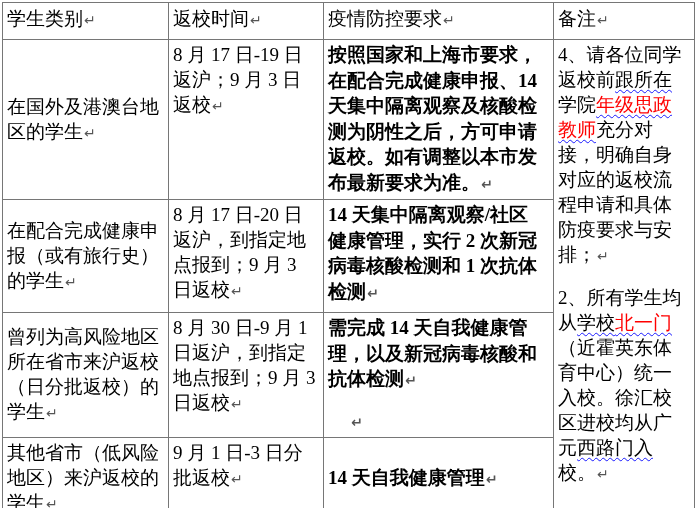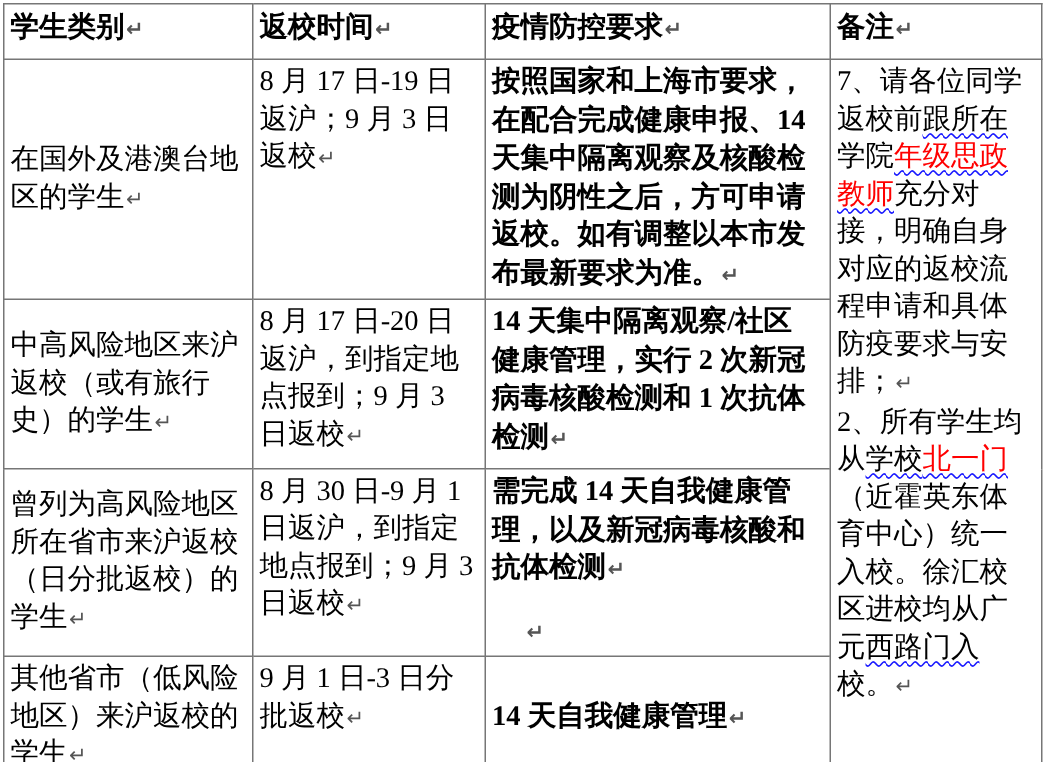--- a/index.html
+++ b/index.html
@@ -23,21 +23,21 @@
     border:1px solid var(--border-gray,#767676);
     font-size:19px;
     line-height:25px;
     vertical-align:top;
     padding:2px 3px 2px 4px;
     overflow:hidden;
     word-break:normal;
     line-break:strict;
   }
   .doc-table th{
-    font-weight:bold;
+    font-weight:normal;
     text-align:left;
     height:31px;
     padding-top:3px;
     margin-top:16px;
   }
   tr.r1{height:157px;}
   tr.r2{height:113px;}
   tr.r3{height:125px;}
   tr.r4{height:77px;}
   td.cat{padding-right:2px;vertical-align:middle;}
@@ -54,21 +54,21 @@
   .red{color:var(--highlight-red,#ff0000);}
   .wavy{
     text-decoration-line:underline;
     text-decoration-style:wavy;
     text-decoration-color:var(--squiggle-blue,#1a1aff);
     text-decoration-thickness:1px;
     text-underline-offset:3px;
     text-decoration-skip-ink:none;
   }
   .notes p{margin:0;}
-  .notes p.second{}
+  .notes p.second{margin-top:16px;}
   .empty-para{margin-top:14px;padding-left:22px;}
 </style>
 </head>
 <body>
 
 <table class="doc-table">
   <colgroup>
     <col style="width:166px">
     <col style="width:155px">
     <col style="width:230px">
@@ -81,26 +81,26 @@
       <th><span>疫情防控要求</span><span class="pilcrow">↵</span></th>
       <th><span>备注</span><span class="pilcrow">↵</span></th>
     </tr>
   </thead>
   <tbody>
     <tr class="r1">
       <td class="cat"><span>在国外及港澳台地区的学生</span><span class="pilcrow">↵</span></td>
       <td class="time"><span>8 月 17 日-19 日返沪；9 月 3 日返校</span><span class="pilcrow">↵</span></td>
       <td class="req"><span>按照国家和上海市要求，在配合完成健康申报、14 天集中隔离观察及核酸检测为阴性之后，方可申请返校。如有调整以本市发布最新要求为准。</span><span class="pilcrow">↵</span></td>
       <td class="notes" rowspan="4">
-        <p><span><span>7、请各位同学返校前</span><span class="wavy">跟所在</span><span>学院</span><span class="red wavy">年级思政教师</span><span>充分对接，明确自身对应的返校流程申请和具体防疫要求与安排；</span></span><span class="pilcrow">↵</span></p>
+        <p><span><span>4、请各位同学返校前</span><span class="wavy">跟所在</span><span>学院</span><span class="red wavy">年级思政教师</span><span>充分对接，明确自身对应的返校流程申请和具体防疫要求与安排；</span></span><span class="pilcrow">↵</span></p>
         <p class="second"><span><span>2、所有学生均从</span><span class="wavy">学校</span><span class="red wavy">北一门</span><span>（近霍英东体育中心）统一入校。徐汇校区进校均从广元</span><span class="wavy">西路门入</span><span>校。</span></span><span class="pilcrow">↵</span></p>
       </td>
     </tr>
     <tr class="r2">
-      <td class="cat"><span>中高风险地区来沪返校（或有旅行史）的学生</span><span class="pilcrow">↵</span></td>
+      <td class="cat"><span>在配合完成健康申报（或有旅行史）的学生</span><span class="pilcrow">↵</span></td>
       <td class="time"><span>8 月 17 日-20 日返沪，到指定地点报到；9 月 3 日返校</span><span class="pilcrow">↵</span></td>
       <td class="req"><span>14 天集中隔离观察/社区健康管理，实行 2 次新冠病毒核酸检测和 1 次抗体检测</span><span class="pilcrow">↵</span></td>
     </tr>
     <tr class="r3">
       <td class="cat"><span>曾列为高风险地区所在省市来沪返校（日分批返校）的学生</span><span class="pilcrow">↵</span></td>
       <td class="time"><span>8 月 30 日-9 月 1 日返沪，到指定地点报到；9 月 3 日返校</span><span class="pilcrow">↵</span></td>
       <td class="req">
         <span>需完成 14 天自我健康管理，以及新冠病毒核酸和抗体检测</span><span class="pilcrow">↵</span>
         <div class="empty-para"><span class="pilcrow">↵</span></div>
       </td>

